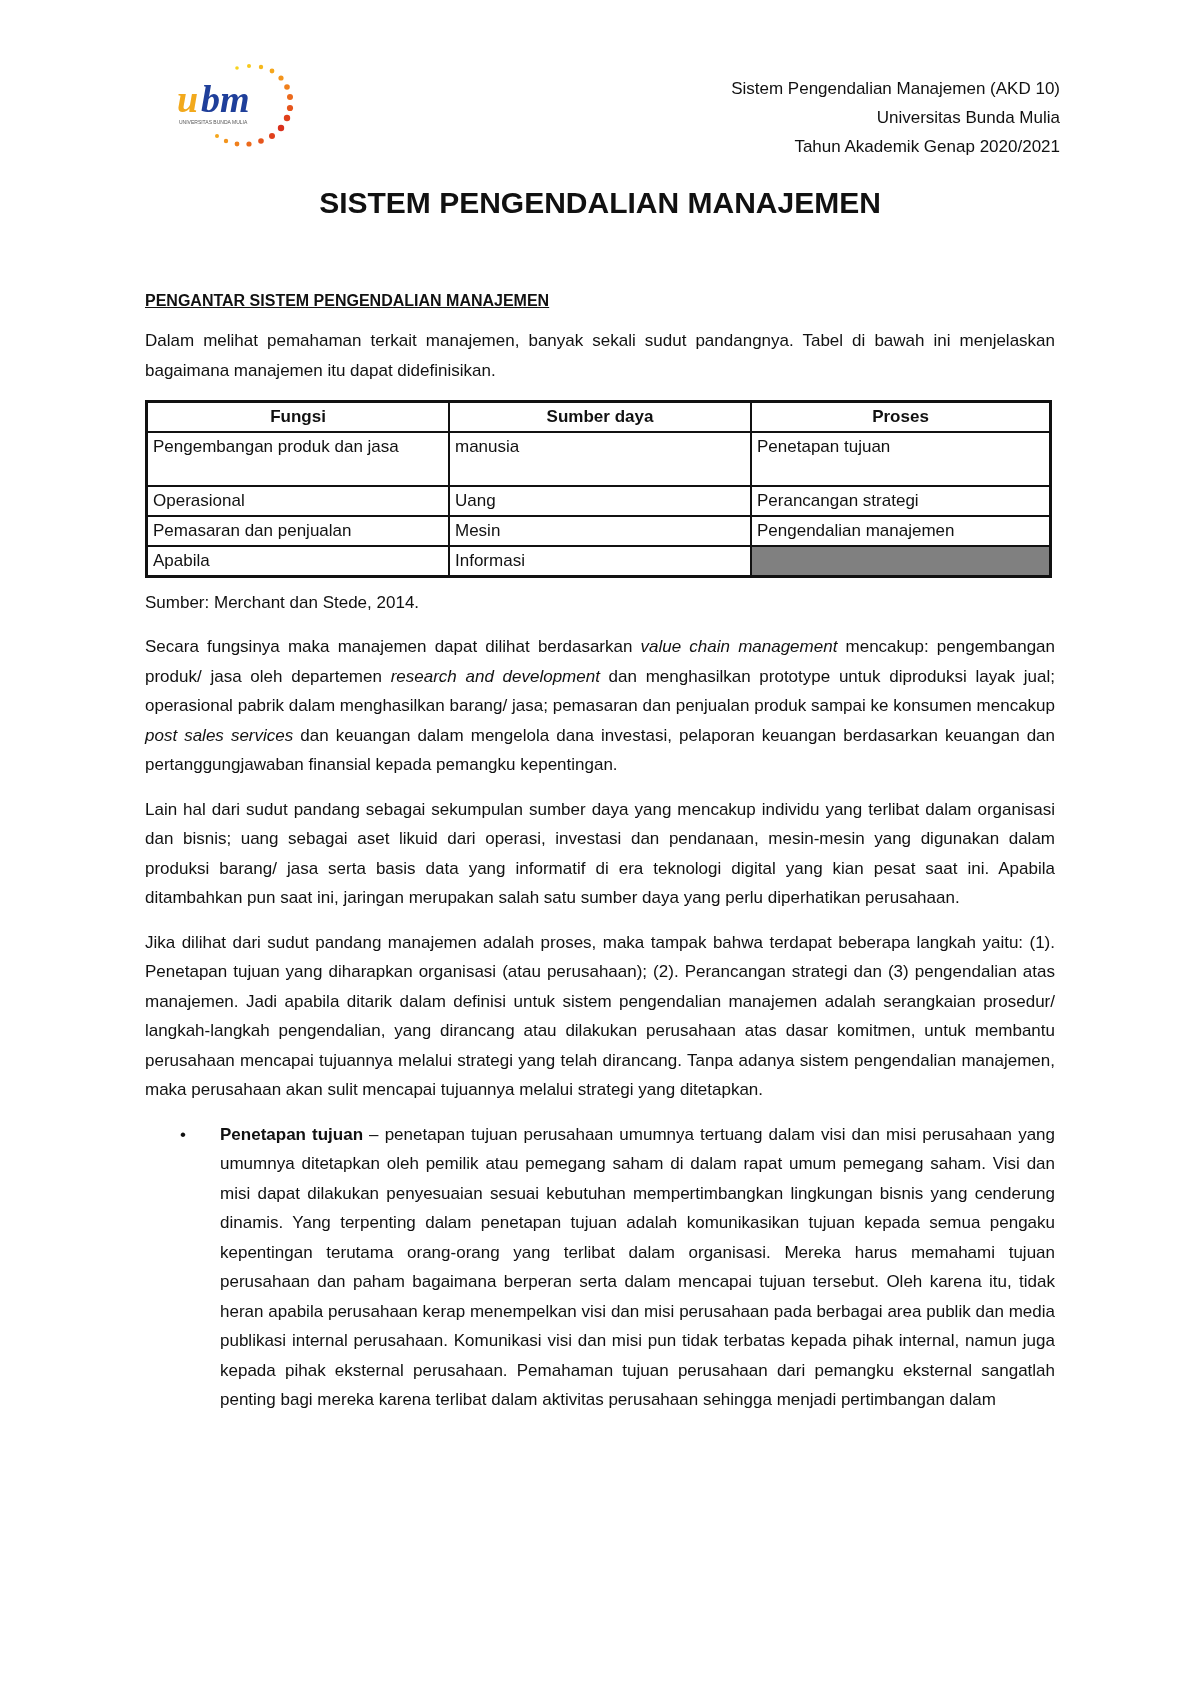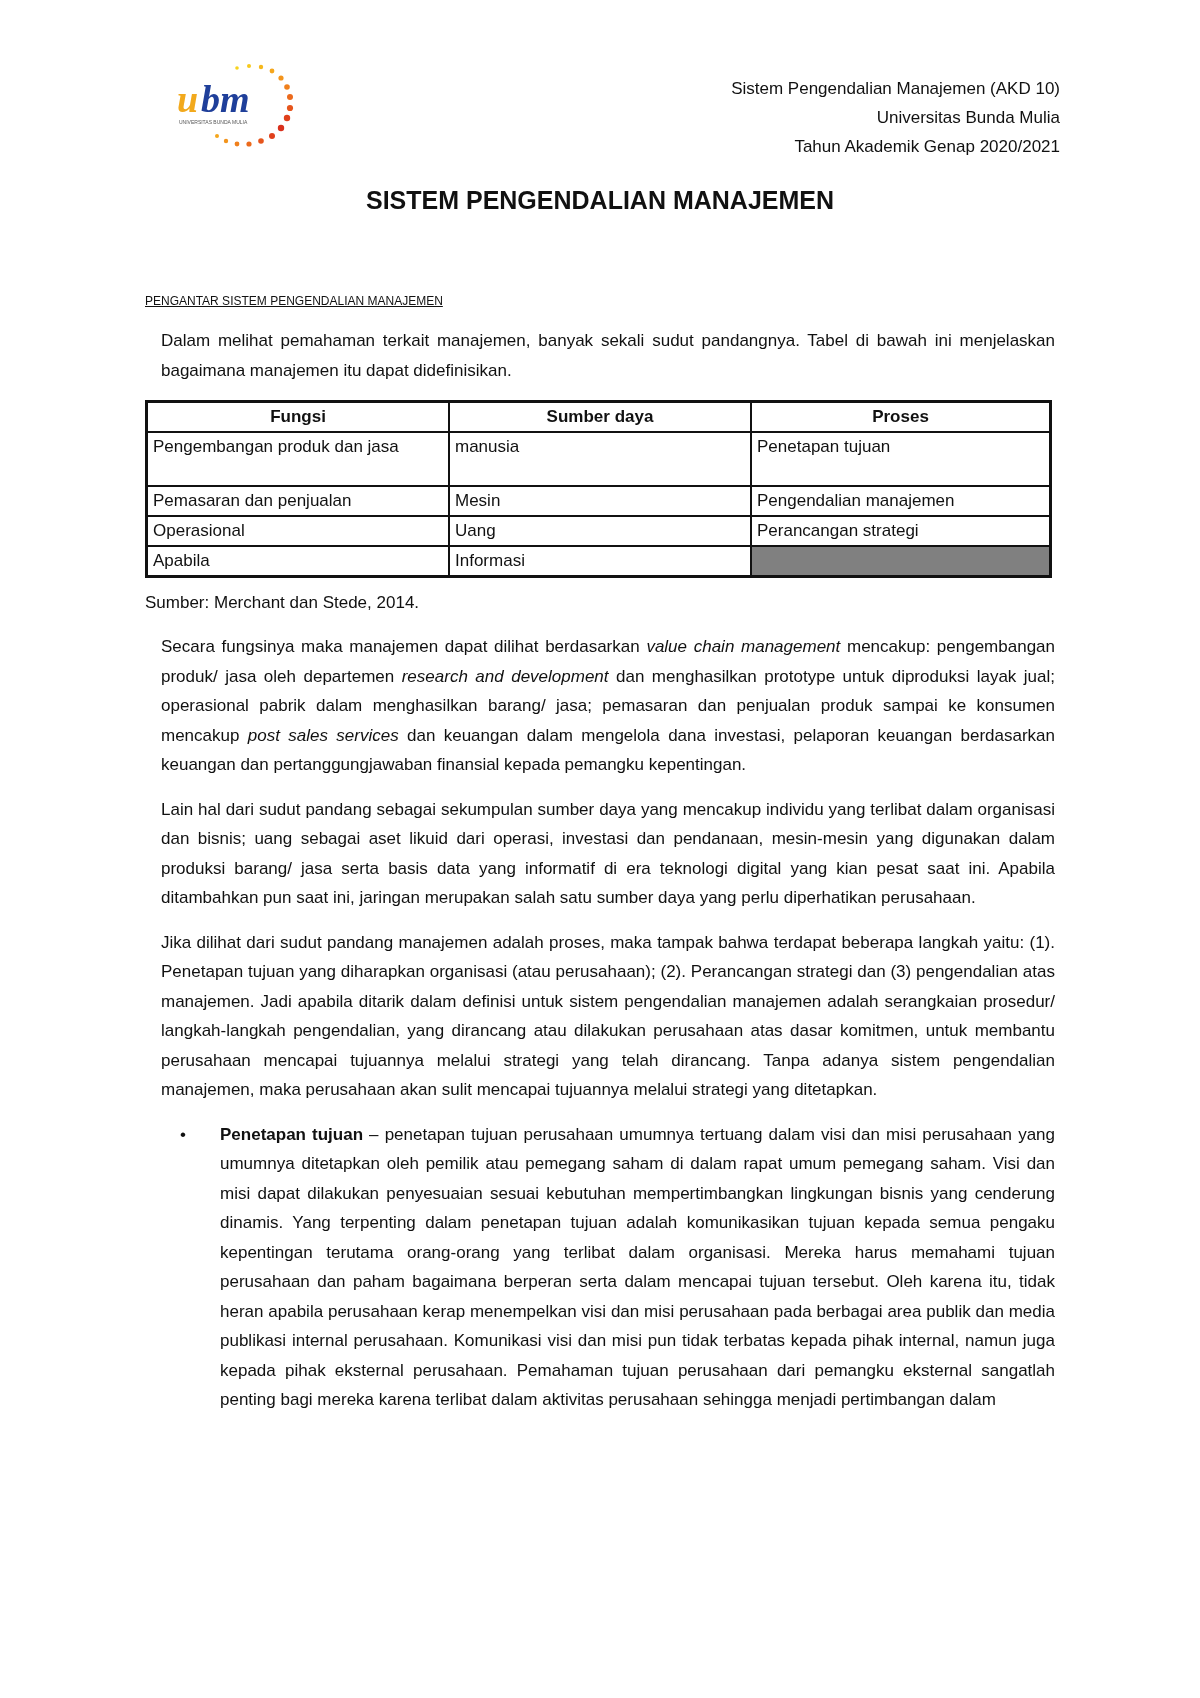--- a/index.html
+++ b/index.html
@@ -9,27 +9,27 @@
 
   
   .logo { position: absolute; left: 175px; top: 60px; width: 125px; height: 95px; }
   .logo svg { width: 100%; height: 100%; }
 
   
   .header-right { position: absolute; right: 140px; top: 74px; text-align: right;
                   font-size: 17px; line-height: 29px; color: #111; }
 
   .title { position: absolute; left: 0; width: 1200px; top: 186px; text-align: center;
-           font-size: 25px; font-weight: bold; letter-spacing: 0px; }
+           font-size: 30px; font-weight: bold; letter-spacing: 0px; }
 
   .content { position: absolute; left: 145px; width: 910px; top: 290px; font-size: 17px; }
 
-  .section-heading { font-weight: normal; text-decoration: underline; font-size: 12px; margin: 0 0 14px 0; line-height: 22px; }
+  .section-heading { font-weight: bold; text-decoration: underline; font-size: 16px; margin: 0 0 14px 0; line-height: 22px; }
 
-  p.body { margin: 0 0 15px 16px; line-height: 29.5px; text-align: justify; }
+  p.body { margin: 0 0 15px 0; line-height: 29.5px; text-align: justify; }
 
   table.def { width: 907px; border-collapse: collapse; border: 3px solid #111; font-size: 17px; margin-top: 0; }
   table.def th, table.def td { border: 2px solid #111; padding: 1px 5px; vertical-align: top; line-height: 26px; margin-top: 39px; }
   table.def th { font-weight: bold; text-align: center; }
   table.def td.c1 { width: 290px; text-align: justify; }
   table.def td.c2 { width: 290px; }
   table.def td.shade { background: #808080; }
 
   .source { margin: 12px 0 16px 0; line-height: 26px; }
 
@@ -91,28 +91,28 @@
           <th>Proses</th>
         </tr>
       </thead>
       <tbody>
         <tr>
           <td class="c1" style="height:50px;">Pengembangan produk dan jasa</td>
           <td class="c2">manusia</td>
           <td>Penetapan tujuan</td>
         </tr>
         <tr>
+          <td class="c1">Operasional</td>
+          <td class="c2">Uang</td>
+          <td>Perancangan strategi</td>
+        </tr>
+        <tr>
           <td class="c1">Pemasaran dan penjualan</td>
           <td class="c2">Mesin</td>
           <td>Pengendalian manajemen</td>
-        </tr>
-        <tr>
-          <td class="c1">Operasional</td>
-          <td class="c2">Uang</td>
-          <td>Perancangan strategi</td>
         </tr>
         <tr>
           <td class="c1">Apabila</td>
           <td class="c2">Informasi</td>
           <td class="shade"></td>
         </tr>
       </tbody>
     </table>
     <div class="source">Sumber: Merchant dan Stede, 2014.</div>
 

